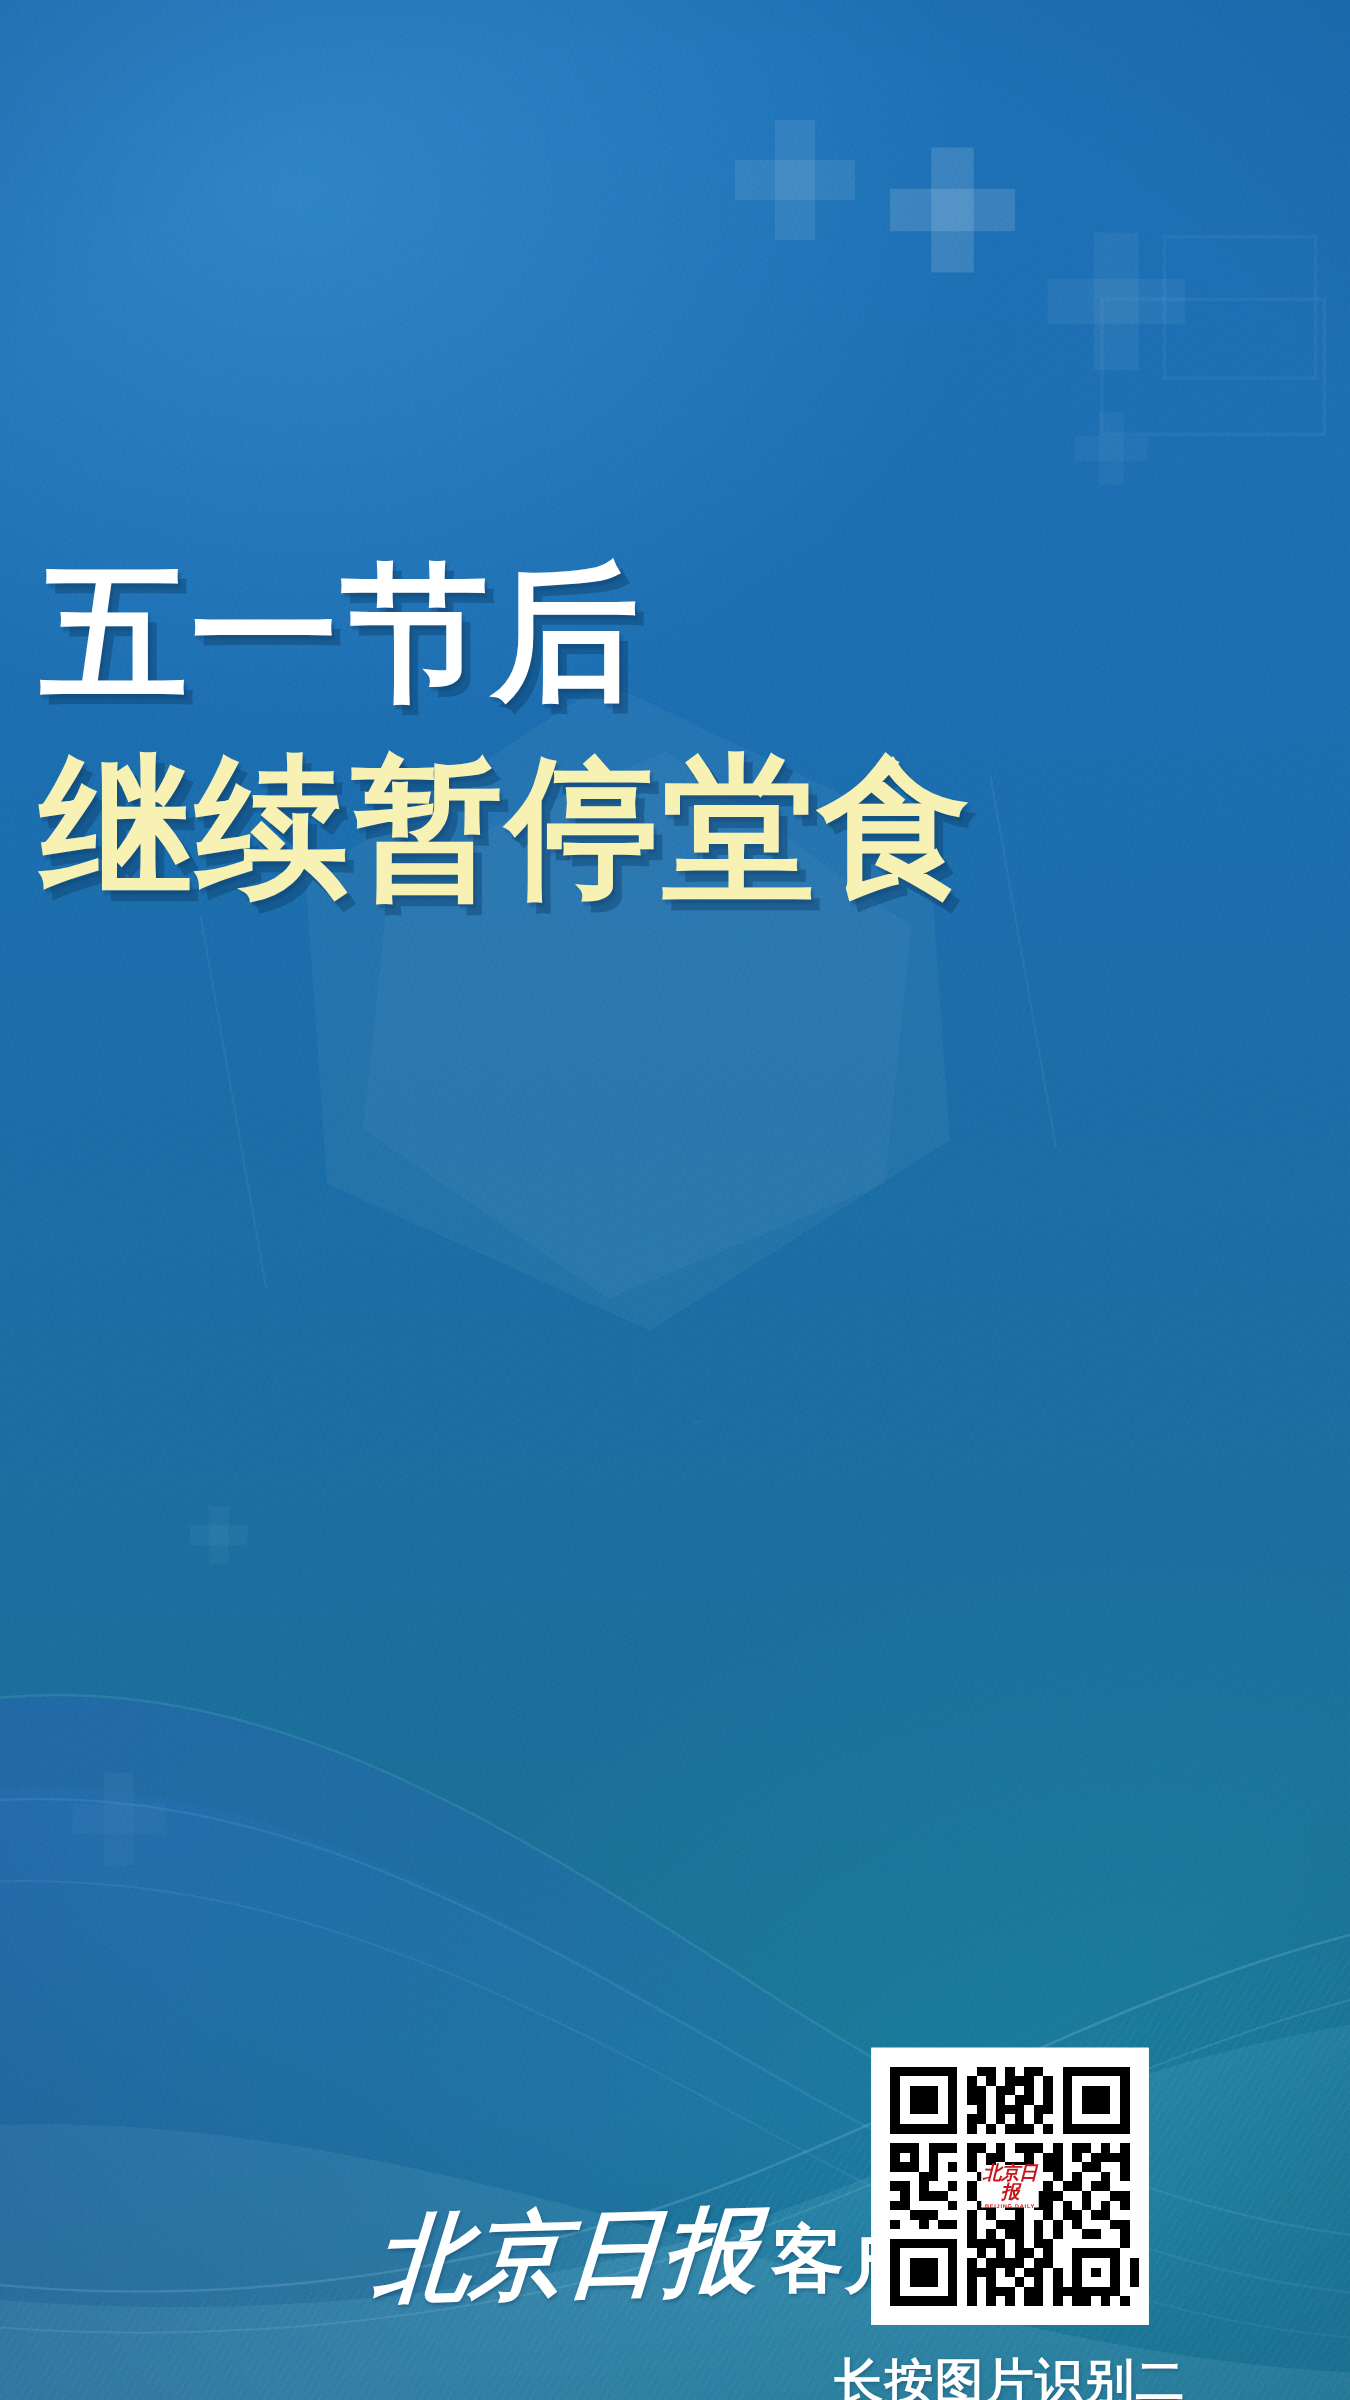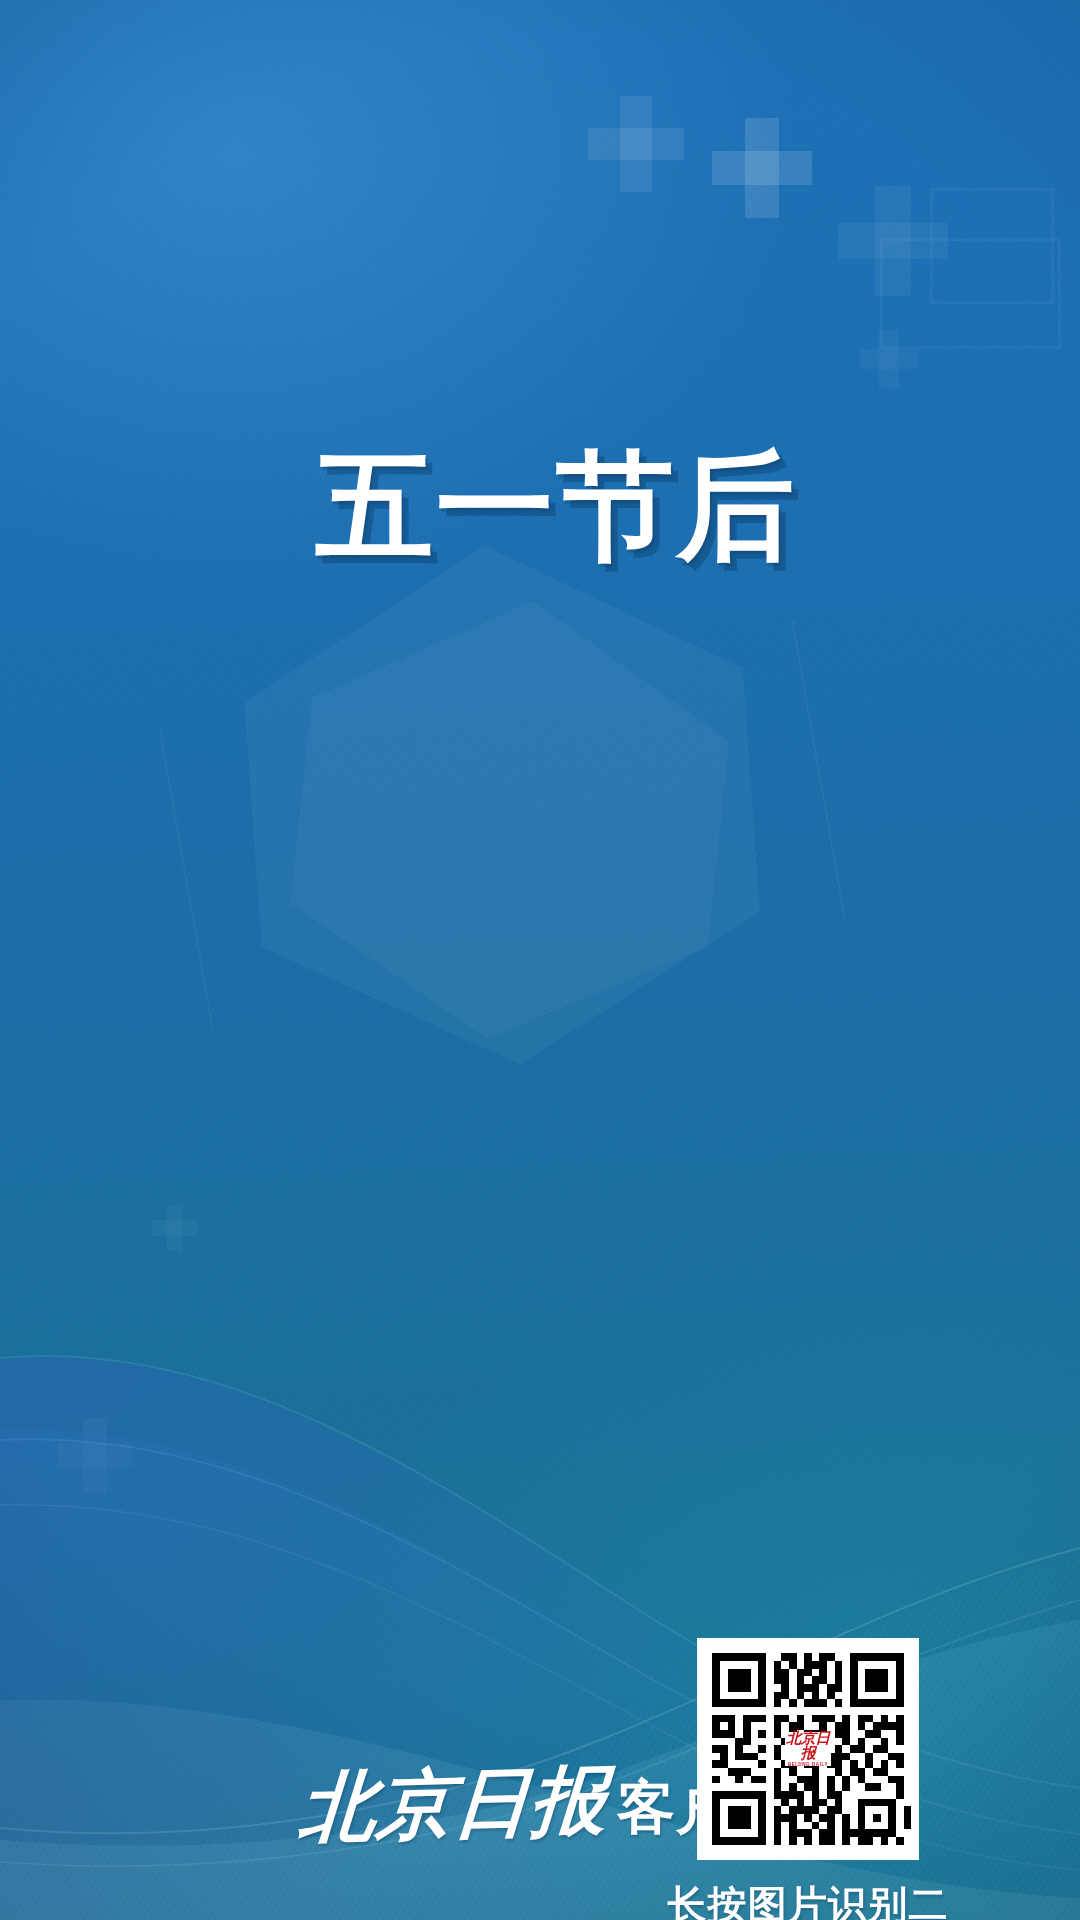--- a/index.html
+++ b/index.html
@@ -100,21 +100,20 @@
   }
   .rect-1 { left: 930px; top: 188px; width: 118px; height: 110px; }
   .rect-2 { left: 880px; top: 238px; width: 175px; height: 105px; }
 
   
   .title-block {
     position: absolute;
     left: 0;
     right: 0;
     top: 440px;
-    text-align: center;
     z-index: 6;
     margin-left: 32px;
   }
   .tline {
     font-weight: 700;
     letter-spacing: 0.02em;
     line-height: 1.12;
     white-space: nowrap;
     font-family: "DejaVu Sans", "Liberation Sans", sans-serif;
   }
@@ -292,20 +291,21 @@
     <path d="M1080,320 C900,350 760,420 620,470 C470,524 250,560 0,540 L0,620 L1080,620 Z" fill="url(#wg3)"></path>
     <path d="M1080,248 C910,292 770,372 600,440 C430,508 210,548 0,528" fill="none" stroke="#cdeff8" stroke-opacity="0.17" stroke-width="2"></path>
     <path d="M1080,300 C920,344 780,418 610,482 C440,546 220,578 0,562" fill="none" stroke="#cdeff8" stroke-opacity="0.13" stroke-width="1.6"></path>
 
     <path d="M1080,258 C900,302 760,382 590,450 C420,518 200,556 0,536 L0,620 L1080,620 Z" fill="url(#hatch)" opacity="0.55"></path>
     <path d="M0,400 C240,392 470,470 680,526 C850,572 970,592 1080,598 L1080,620 L0,620 Z" fill="url(#wg4)"></path>
   </svg>
 
   <div class="title-block">
     <div class="tline tline-1">五一节后</div>
+    <div class="tline tline-3">继续暂停堂食</div>
   </div>
 
   <div class="footer-logo">
     <span class="logo-script">北京日报</span>
     <span class="logo-sans">客户端</span>
   </div>
 
   <div class="qr-block">
     <div class="qr-card">
       <svg width="222" height="222" viewBox="0 0 29 29" shape-rendering="crispEdges">

